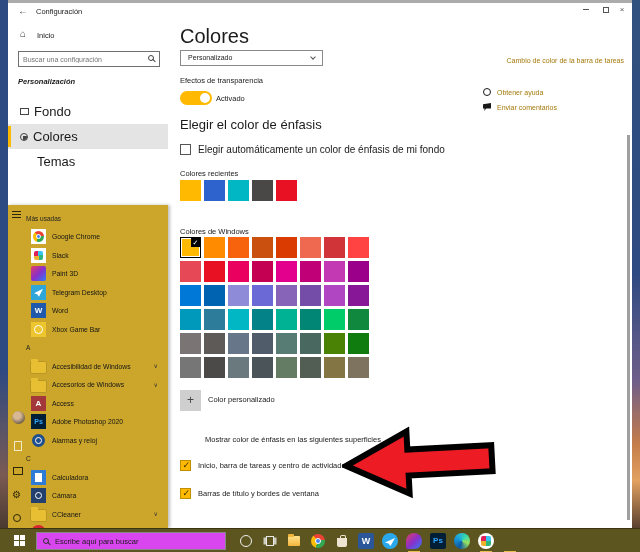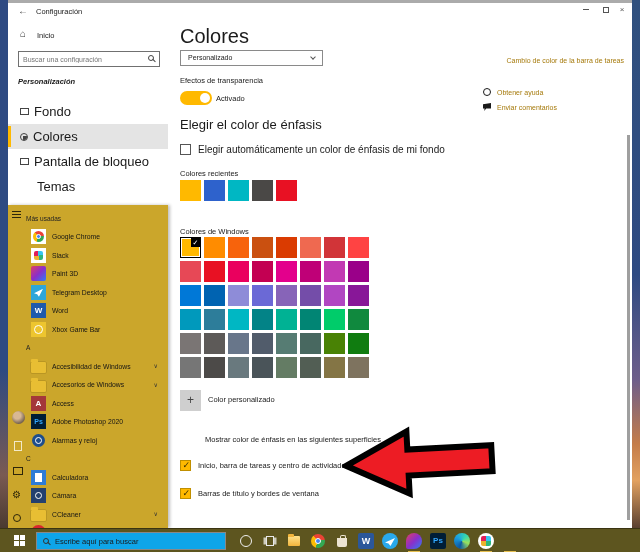--- a/index.html
+++ b/index.html
@@ -131,21 +131,21 @@
   .t-camera-icon{background:#24406E;}
   .t-camera-icon::after{content:"";position:absolute;inset:4px;border-radius:50%;border:1.5px solid #fff;}
   .t-ccleaner-icon{background:#D9262E;border-radius:50%;color:#fff;font-size:8px;font-weight:bold;text-align:center;line-height:15px;}
   .t-ccleaner-icon::after{content:"C";}
 
   
   #taskbar{position:absolute;left:0;top:528px;width:640px;height:24px;background:var(--taskbar);border-top:1px solid #3A3412;}
   .win-logo{position:absolute;left:14px;top:6px;width:11px;height:11px;background:#fff;}
   .win-logo::before{content:"";position:absolute;left:5px;top:0;width:1px;height:11px;background:var(--taskbar);}
   .win-logo::after{content:"";position:absolute;top:5px;left:0;width:11px;height:1px;background:var(--taskbar);}
-  .tb-search{position:absolute;left:36px;top:3px;width:190px;height:18px;background:#0ea5e9;border:1px solid #888;}
+  .tb-search{position:absolute;left:36px;top:3px;width:190px;height:18px;background:#d946ef;border:1px solid #888;}
   .tb-search .mag2{position:absolute;left:6px;top:5px;width:6px;height:6px;border:1px solid #333;border-radius:50%;}
   .tb-search .mag2::after{content:"";position:absolute;width:4px;height:1px;background:#333;transform:rotate(45deg);right:-3px;bottom:-1px;}
   .tb-search input{position:absolute;left:18px;top:2px;width:160px;height:13px;border:0;outline:0;font-size:7.5px;color:#1a1a1a;background:transparent;}
   .tb-search input::placeholder{color:#1a1a1a;}
   #tb-icons{position:absolute;left:238px;top:4px;display:flex;gap:8px;}
   .tb{position:relative;width:16px;height:16px;flex:none;}
   .tb.running::after{content:"";position:absolute;left:2px;right:2px;bottom:-4px;height:2px;background:#E5BE4E;}
   .tb-cortana-icon::before{content:"";position:absolute;inset:2px;border:1.5px solid #EFEFEF;border-radius:50%;}
   .tb-task-view-icon::before{content:"";position:absolute;inset:3px 4px;border:1px solid #E8E8E8;
     box-shadow:-4px 0 0 -1.5px rgba(255,255,255,.7),4px 0 0 -1.5px rgba(255,255,255,.7);}
@@ -196,24 +196,20 @@
     </div>
     <div class="side-sec">Personalización</div>
     <div id="nav-list">
         <div class="nav-item">
           <span class="nav-ic ic-image-icon"></span>
           <span class="nav-lb">Fondo</span>
         </div>
         <div class="nav-item selected">
           <span class="nav-ic ic-palette-icon"></span>
           <span class="nav-lb">Colores</span>
-        </div>
-        <div class="nav-item">
-          <span class="nav-ic ic-lockscreen-icon"></span>
-          <span class="nav-lb">Pantalla de bloqueo</span>
         </div>
         <div class="nav-item">
           <span class="nav-ic ic-themes-icon"></span>
           <span class="nav-lb">Temas</span>
         </div>
       </div>
 
     <div class="pgtitle">Colores</div>
     <div class="dropdown">
       <span class="dv">Personalizado</span>

